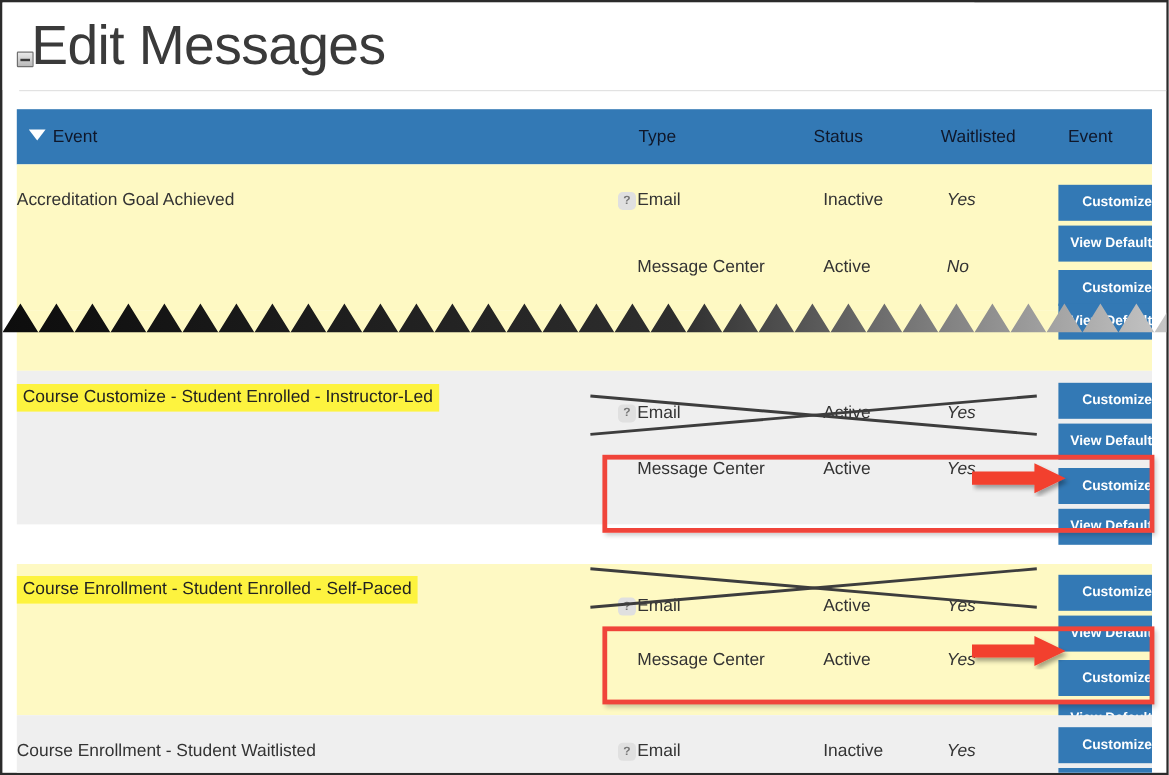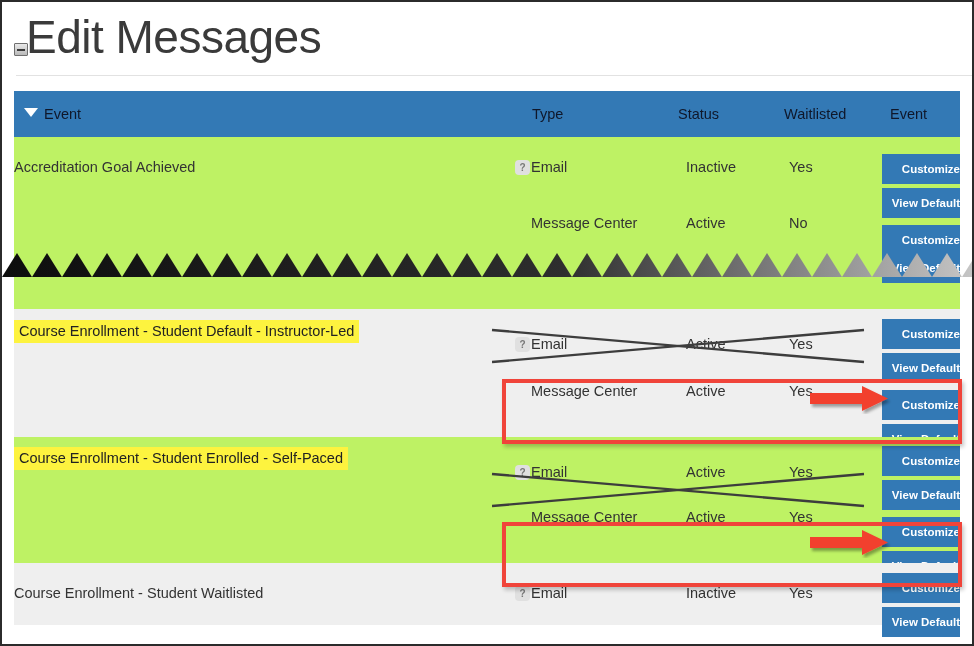--- a/index.html
+++ b/index.html
@@ -56,29 +56,29 @@
     position:absolute;left:10px;top:17px;width:0;height:0;
     border-left:7px solid transparent;border-right:7px solid transparent;
     border-top:9px solid #ffffff;
   }
   .h-event{left:30px;}
   .h-type{left:518px;}
   .h-status{left:664px;}
   .h-custom{left:770px;}
   .h-action{left:876px;}
 
-  .rowgrp{position:relative;background:#bef264;}
+  .rowgrp{position:relative;background:#fef9c3;}
   .rowgrp.alt{background:#efefef;}
 
   .cellrow{position:relative;height:48px;}
   .cellrow .c{position:absolute;top:14px;font-size:14.5px;color:#333;white-space:nowrap;}
   .c-event{left:0px;}
   .c-type{left:517px;}
   .c-status{left:672px;}
-  .c-custom{left:775px;}
+  .c-custom{left:775px;font-style:italic;}
 
   .hl{
     background:#f6ee52;padding:3px 5px 4px 5px;display:inline-block;
     font-size:14.5px;color:#222;
   }
   .hl.bright{background:#fdf33f;}
 
   .qmark{
     position:absolute;left:-16px;top:1px;width:15px;height:15px;
     background:#e0e0e0;border-radius:4px;color:#777;
@@ -154,21 +154,21 @@
 
     <div class="rowgrp" style="height:50px;">
       <div class="btnstack" style="top:-6px;">
         <div class="btn">View Default</div>
       </div>
     </div>
 
     <div class="rowgrp alt" style="height:128px;">
       <div class="cellrow" style="height:58px;">
         <div class="c c-event" style="top:11px;">
-          <span class="hl bright">Course Enrollment - Student Default - Instructor-Led</span>
+          <span class="hl bright">Course Customize - Student Enrolled - Instructor-Led</span>
         </div>
         <div class="c c-type" style="top:27px;">
           <span class="qmark">?</span>
           <span>Email</span>
         </div>
         <div class="c c-status" style="top:27px;">Active</div>
         <div class="c c-custom" style="top:27px;">Yes</div>
       </div>
       <div class="cellrow" style="height:70px;">
         <div class="c c-type" style="top:16px;left:517px;">Message Center</div>
@@ -178,21 +178,21 @@
 
       <div class="btnstack" style="top:10px;">
         <div class="btn">Customize</div>
         <div class="btn">View Default</div>
         <div class="btn" style="margin-top:7px;">Customize</div>
         <div class="btn">View Default</div>
       </div>
     </div>
 
     <div class="rowgrp" style="height:126px;">
-      <div class="cellrow" style="height:56px;">
+      <div class="cellrow" style="height:56px;margin-top:33px;">
         <div class="c c-event" style="top:10px;">
           <span class="hl bright">Course Enrollment - Student Enrolled - Self-Paced</span>
         </div>
         <div class="c c-type" style="top:27px;">
           <span class="qmark">?</span>
           <span>Email</span>
         </div>
         <div class="c c-status" style="top:27px;">Active</div>
         <div class="c c-custom" style="top:27px;">Yes</div>
       </div>

